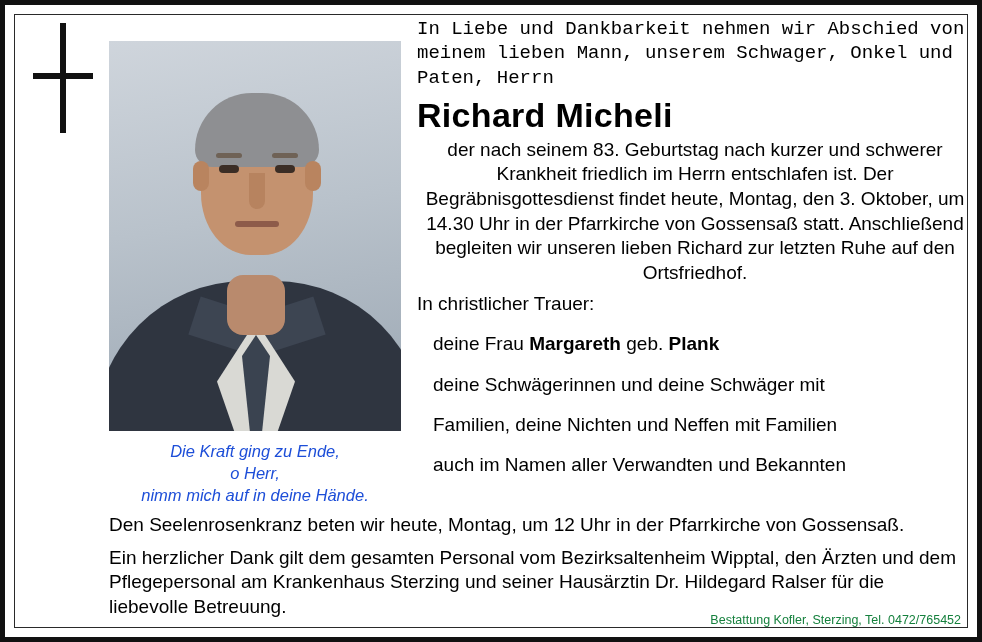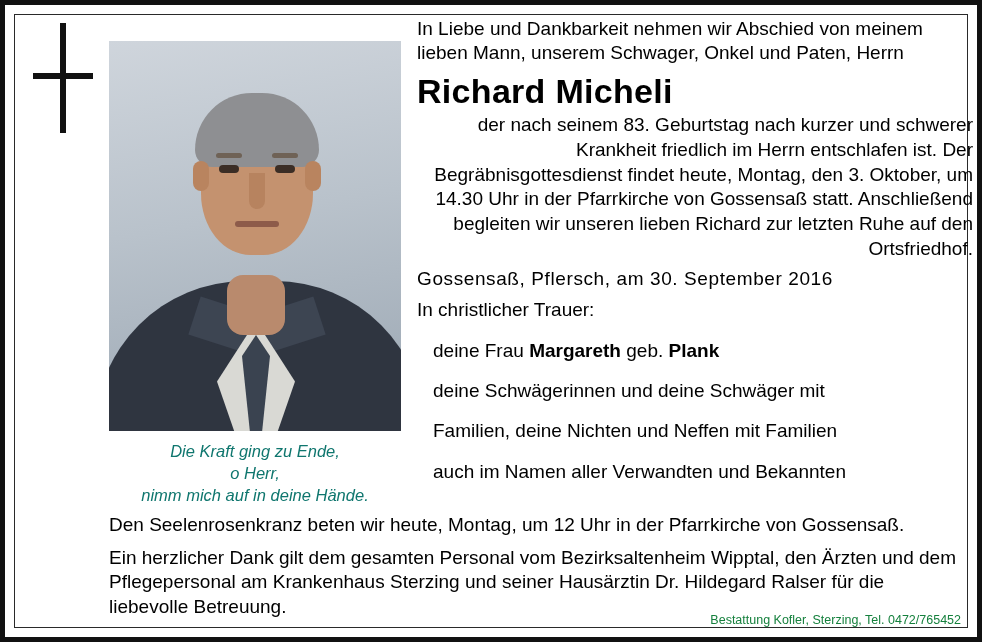--- a/index.html
+++ b/index.html
@@ -202,54 +202,55 @@
     background: #3d4552;
     transform: rotate(-18deg);
   }
 
   .caption {
     margin-top: 10px;
     text-align: center;
     font-style: italic;
     font-size: 16.5px;
     line-height: 1.32;
-    color: #0f766e;
+    color: #1d4ed8;
   }
 
   
   .text-col {
     position: absolute;
     left: 412px;
     top: 12px;
     width: 556px;
   }
   .lead {
     font-size: 19px;
     line-height: 1.28;
     margin: 0 0 6px 0;
+    font-family: Liberation Mono, monospace;
   }
   .name {
     font-size: 34px;
     font-weight: bold;
     letter-spacing: 0.3px;
     margin: 8px 0 4px 0;
     line-height: 1.05;
   }
   .dates {
     text-align: center;
     font-size: 20.5px;
     font-weight: bold;
     margin: 0 0 8px 0;
   }
   .dates .gap { display: inline-block; width: 20px; }
   .body-par {
     font-size: 19px;
     line-height: 1.30;
     margin: 0 0 6px 0;
-    text-align: right;
+    text-align: center;
   }
   .place-line {
     font-size: 19px;
     line-height: 1.30;
     margin: 4px 0 6px 0;
     letter-spacing: 0.6px;
   }
   .mourn-head {
     font-size: 19px;
     line-height: 1.30;
@@ -321,21 +322,20 @@
   </div>
 
   <div class="text-col">
     <p class="lead">In Liebe und Dankbarkeit nehmen wir Abschied von meinem lieben Mann, unserem Schwager, Onkel und Paten, Herrn</p>
 
     <div class="name">Richard Micheli</div>
 
 
     <p class="body-par">der nach seinem 83. Geburtstag nach kurzer und schwerer Krankheit friedlich im Herrn entschlafen ist. Der Begräbnisgottesdienst findet heute, Montag, den 3. Oktober, um 14.30 Uhr in der Pfarrkirche von Gossensaß statt. Anschließend begleiten wir unseren lieben Richard zur letzten Ruhe auf den Ortsfriedhof.</p>
 
-    <p class="place-line">Gossensaß, Pflersch, am 30. September 2016</p>
 
     <p class="mourn-head">In christlicher Trauer:</p>
 
     <p class="mourn-line"><span>deine Frau </span><b>Margareth</b><span> geb. </span><b>Plank</b></p>
 
     <p class="mourn-line">deine Schwägerinnen und deine Schwäger mit</p>
     <p class="mourn-line">Familien, deine Nichten und Neffen mit Familien</p>
     <p class="mourn-line">auch im Namen aller Verwandten und Bekannten</p>
   </div>
 

